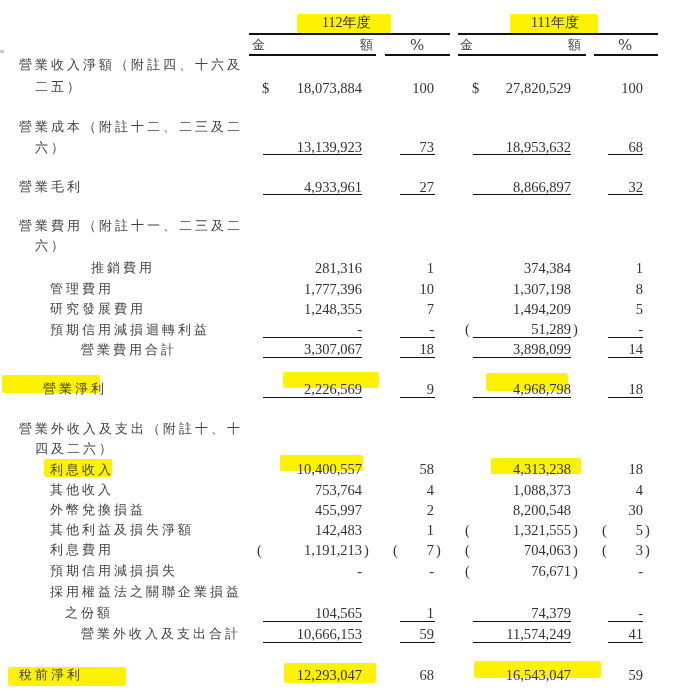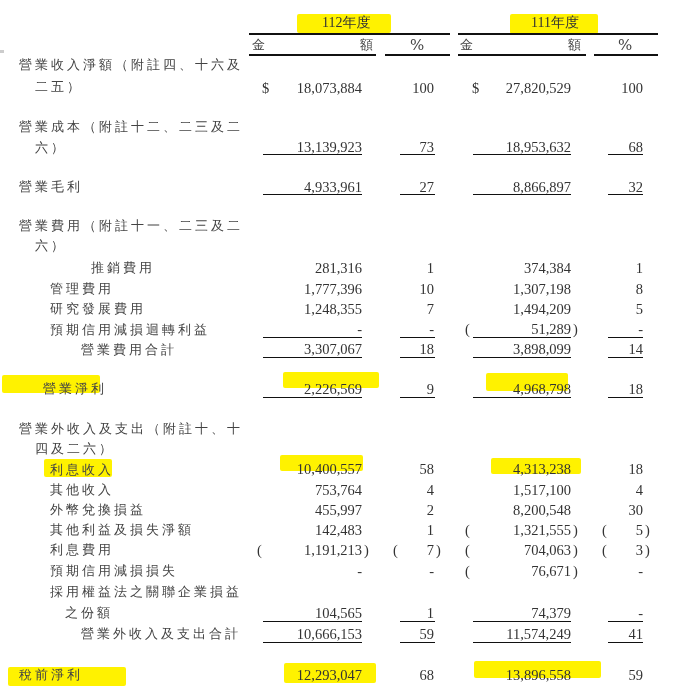--- a/index.html
+++ b/index.html
@@ -135,21 +135,21 @@
 
 <div class="label" style="left:50px;top:462px;">利息收入</div>
 <div class="num" style="right:323px;top:461px;">10,400,557</div>
 <div class="num" style="right:251px;top:461px;">58</div>
 <div class="num" style="right:114px;top:461px;">4,313,238</div>
 <div class="num" style="right:42px;top:461px;">18</div>
 
 <div class="label" style="left:50px;top:482px;">其他收入</div>
 <div class="num" style="right:323px;top:482px;">753,764</div>
 <div class="num" style="right:251px;top:482px;">4</div>
-<div class="num" style="right:114px;top:482px;">1,517,100</div>
+<div class="num" style="right:114px;top:482px;">1,088,373</div>
 <div class="num" style="right:42px;top:482px;">4</div>
 
 <div class="label" style="left:50px;top:502px;">外幣兌換損益</div>
 <div class="num" style="right:323px;top:502px;">455,997</div>
 <div class="num" style="right:251px;top:502px;">2</div>
 <div class="num" style="right:114px;top:502px;">8,200,548</div>
 <div class="num" style="right:42px;top:502px;">30</div>
 
 <div class="label" style="left:50px;top:522px;">其他利益及損失淨額</div>
 <div class="num" style="right:323px;top:522px;">142,483</div>
@@ -200,14 +200,14 @@
 <div class="num" style="right:114px;top:626px;">11,574,249</div>
 <div class="num" style="right:42px;top:626px;">41</div>
 <div class="uline" style="left:263px;top:642px;width:99px;"></div>
 <div class="uline" style="left:400px;top:642px;width:35px;"></div>
 <div class="uline" style="left:473px;top:642px;width:98px;"></div>
 <div class="uline" style="left:608px;top:642px;width:35px;"></div>
 
 <div class="label" style="left:19px;top:667px;">稅前淨利</div>
 <div class="num" style="right:323px;top:667px;margin-left:10px;">12,293,047</div>
 <div class="num" style="right:251px;top:667px;">68</div>
-<div class="num" style="right:114px;top:667px;">13,896,558</div>
+<div class="num" style="right:114px;top:667px;">16,543,047</div>
 <div class="num" style="right:42px;top:667px;">59</div>
 
 </body></html>

